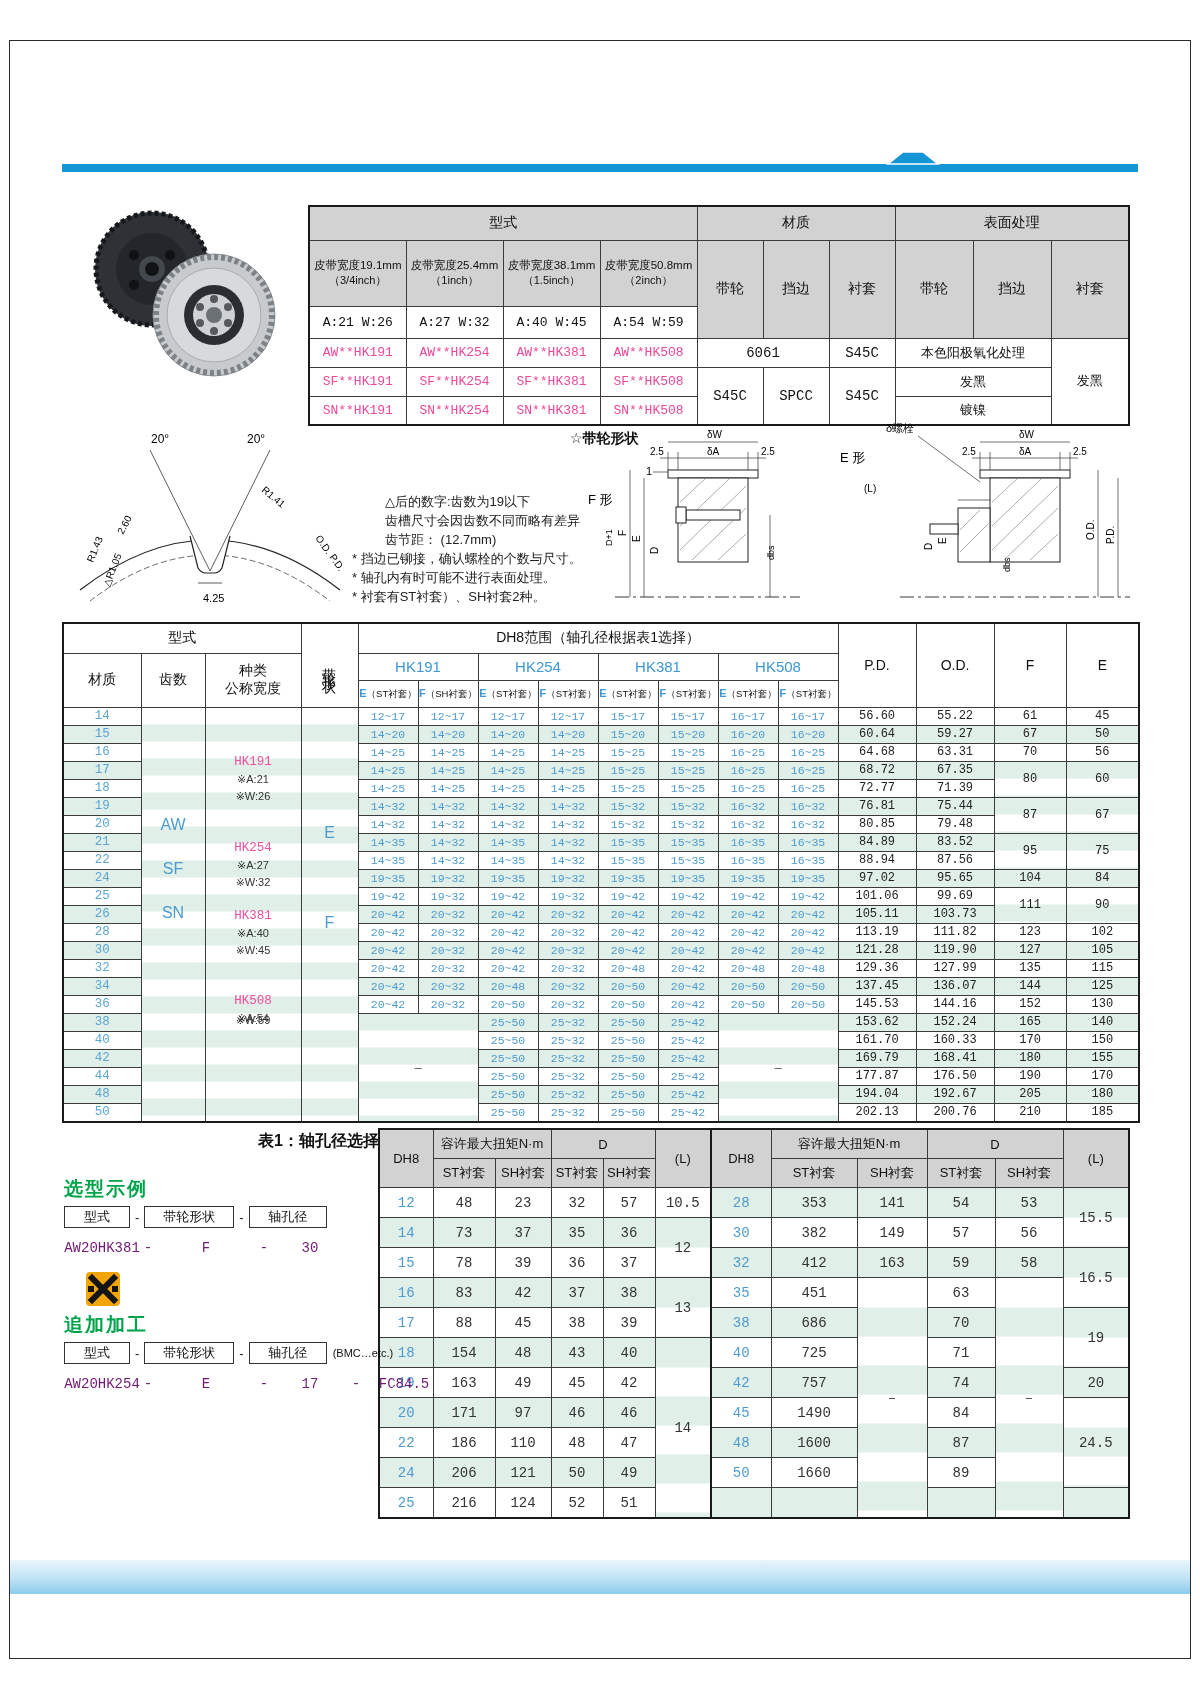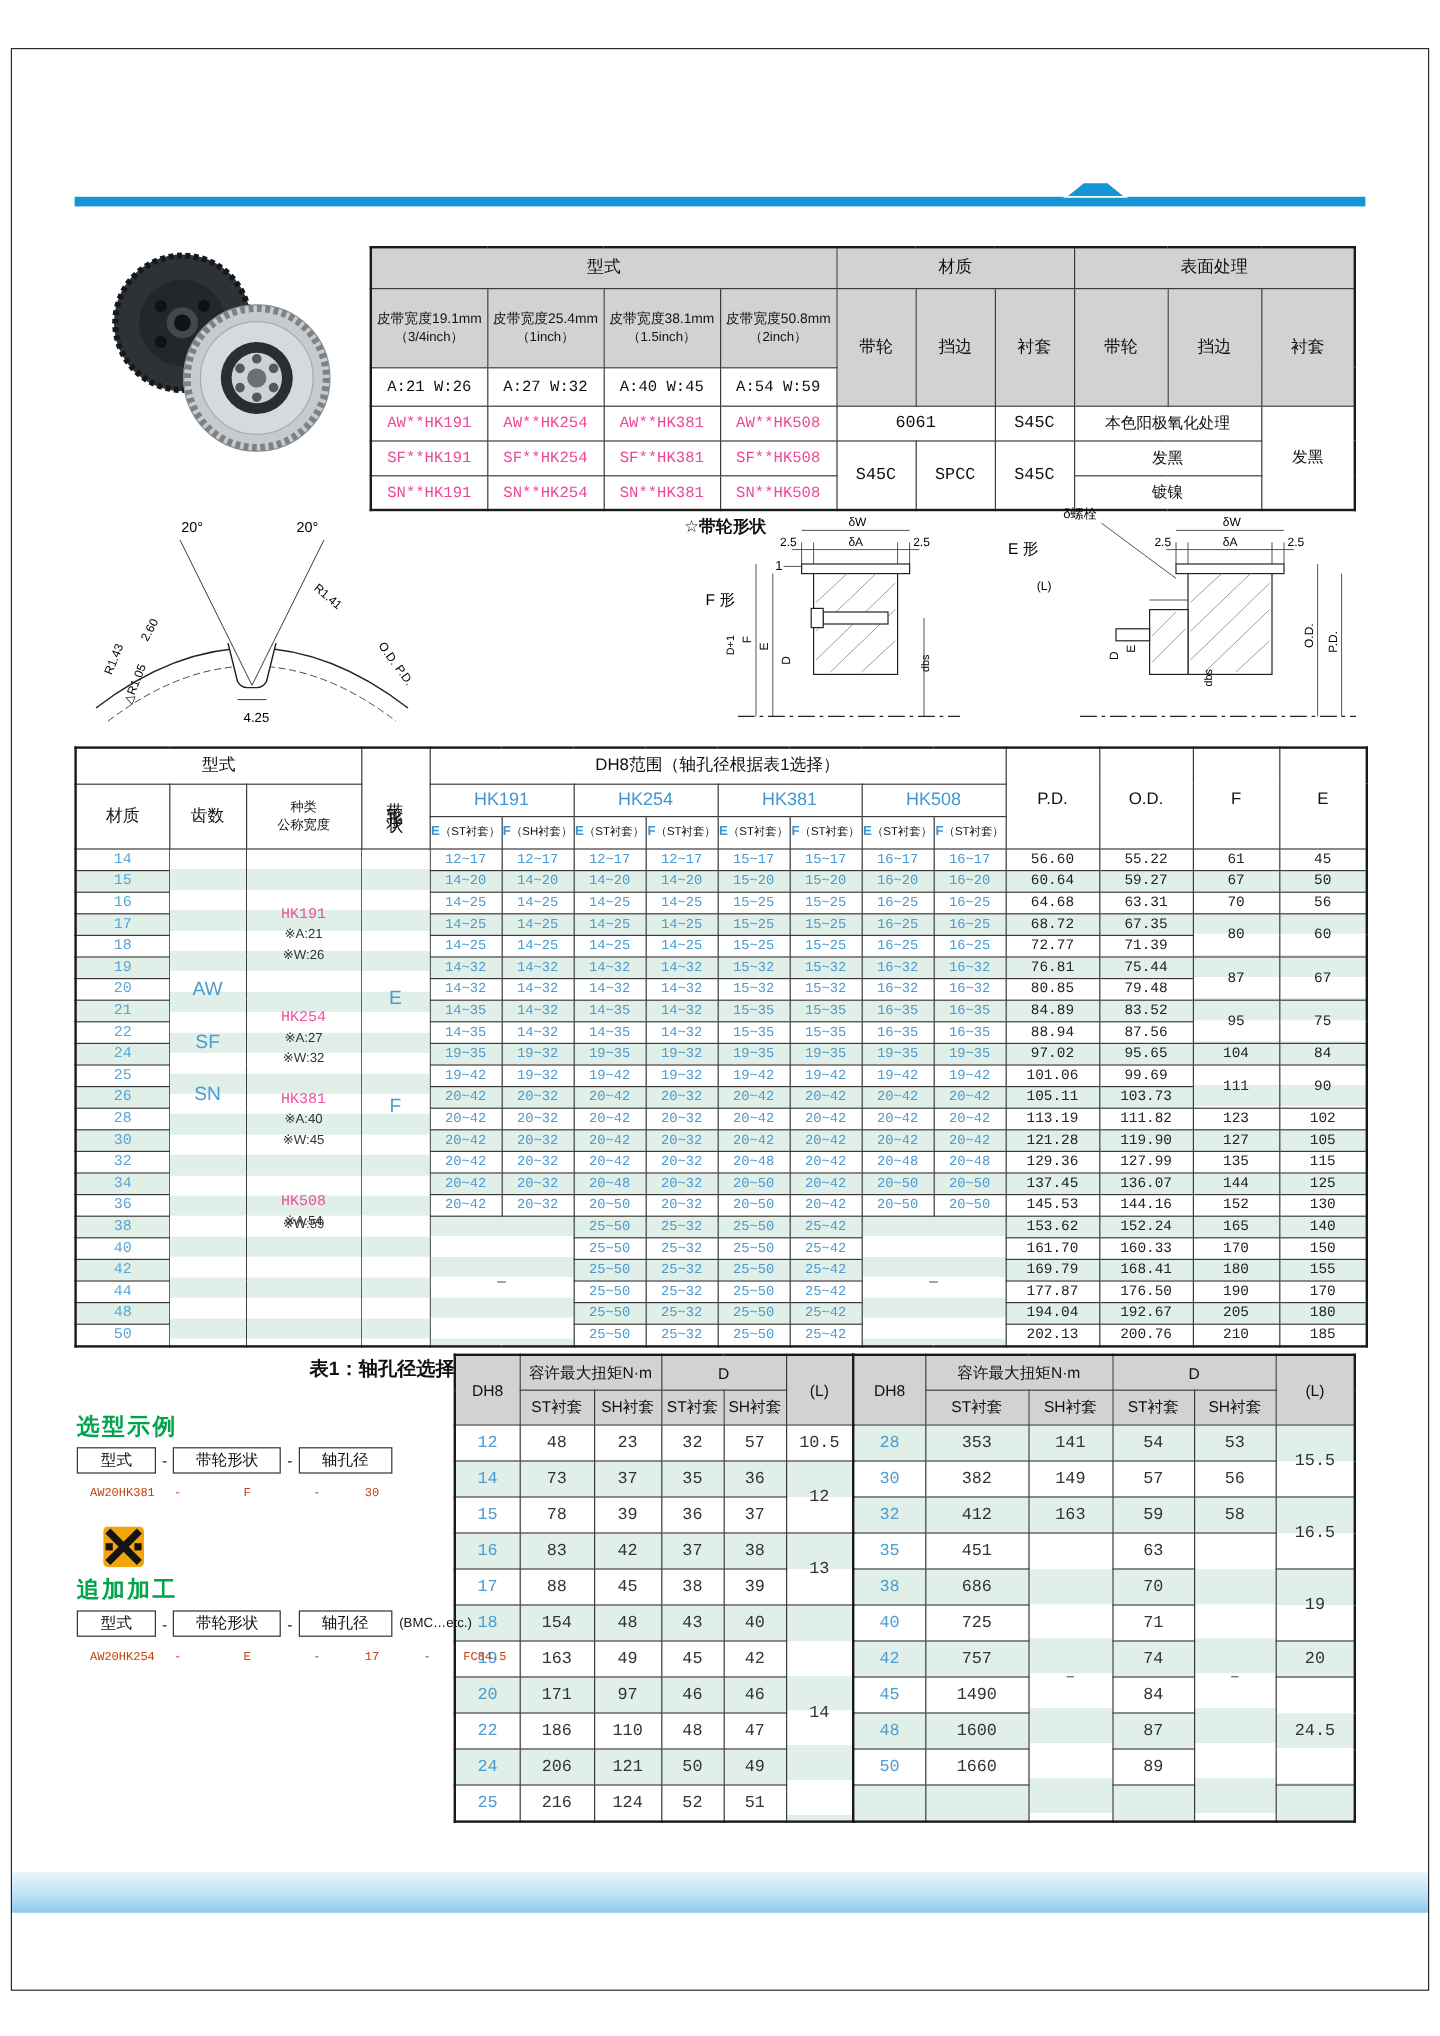--- a/index.html
+++ b/index.html
@@ -60,22 +60,22 @@
   .starlab{position:absolute;left:570px;top:430px;font-size:14px;font-weight:bold;}
   .notes{position:absolute;left:352px;top:492px;width:340px;font-size:13px;line-height:19px;color:#222;}
   .notes .ind{padding-left:33px;}
   
   .greenhead{position:absolute;font-size:19px;font-weight:bold;color:#00a44a;letter-spacing:2px;}
   .boxrow{position:absolute;display:flex;align-items:center;font-size:13px;}
   .boxrow .bx{border:1px solid #333;background:#fff;height:20px;line-height:20px;text-align:center;}
   .boxrow .hy{margin:0 5px;}
   .bx.b1{width:64px;} .bx.b2{width:88px;} .bx.b3{width:76px;}
   .suffix{font-size:11px;margin-left:6px;}
-  .exrow{position:absolute;display:grid;align-items:center;color:#c2410c;
-         font-family:"Liberation Mono","DejaVu Sans Mono",monospace;font-size:10px;}
+  .exrow{position:absolute;display:grid;align-items:center;color:#701a75;
+         font-family:"Liberation Mono","DejaVu Sans Mono",monospace;font-size:14px;}
   .exrow span{text-align:center;}
   #ex1{grid-template-columns:76px 16px 100px 16px 76px;}
   #ex2{grid-template-columns:76px 16px 100px 16px 76px 16px 80px;}
   .footband{position:absolute;left:10px;width:1180px;top:1560px;height:34px;
             background:linear-gradient(to bottom,#e9f5fb 0%,#bfe2f5 55%,#8ccbed 100%);}
   svg text{font-family:"Liberation Sans","DejaVu Sans",sans-serif;}
 </style>
 </head>
 <body>
 
@@ -208,20 +208,28 @@
     <text x="58" y="130" font-size="10" transform="rotate(-62 58 130)">2.60</text>
     <text x="196" y="86" font-size="10" transform="rotate(40 196 86)">R1.41</text>
     <text x="28" y="158" font-size="10" transform="rotate(-68 28 158)">R1.43</text>
     <text x="44" y="182" font-size="10" transform="rotate(-68 44 182)">△R1.05</text>
     <text x="250" y="133" font-size="10" transform="rotate(55 250 133)">O.D.</text>
     <text x="264" y="152" font-size="10" transform="rotate(55 264 152)">P.D.</text>
   </svg>
 
   <div class="starlab">☆带轮形状</div>
 
+  <div class="notes">
+    <div class="ind">△后的数字:齿数为19以下</div>
+    <div class="ind">齿槽尺寸会因齿数不同而略有差异</div>
+    <div class="ind">齿节距： (12.7mm)</div>
+    <div>* 挡边已铆接，确认螺栓的个数与尺寸。</div>
+    <div>* 轴孔内有时可能不进行表面处理。</div>
+    <div>* 衬套有ST衬套）、SH衬套2种。</div>
+  </div>
 
   <svg class="abs" style="left:560px;top:412px;" width="290" height="200">
     <text x="28" y="92" font-size="13">F 形</text>
     <line x1="100" y1="46" x2="206" y2="46" stroke="#333" stroke-width="0.7"></line>
     <line x1="108" y1="40" x2="108" y2="58" stroke="#333" stroke-width="0.7"></line>
     <line x1="118" y1="40" x2="118" y2="58" stroke="#333" stroke-width="0.7"></line>
     <line x1="188" y1="40" x2="188" y2="58" stroke="#333" stroke-width="0.7"></line>
     <line x1="198" y1="40" x2="198" y2="58" stroke="#333" stroke-width="0.7"></line>
     <line x1="108" y1="30" x2="198" y2="30" stroke="#333" stroke-width="0.7"></line>
     <text x="90" y="43" font-size="10">2.5</text>
@@ -316,21 +324,21 @@
         <th rowspan="3" class="vert">带轮形状</th>
         <th colspan="8">DH8范围（轴孔径根据表1选择）</th>
         <th rowspan="3">P.D.</th>
         <th rowspan="3">O.D.</th>
         <th rowspan="3">F</th>
         <th rowspan="3">E</th>
       </tr>
       <tr class="hr2">
         <th rowspan="2">材质</th>
         <th rowspan="2">齿数</th>
-        <th rowspan="2" style="font-size:11px;">
+        <th rowspan="2" style="font-size:14px;">
           <div>种类</div>
             <div>公称宽度</div>
         </th>
         <th colspan="2" class="hkh">HK191</th>
         <th colspan="2" class="hkh">HK254</th>
         <th colspan="2" class="hkh">HK381</th>
         <th colspan="2" class="hkh">HK508</th>
       </tr>
       <tr class="hr3">
           <th class="sub"><span class="bl">E</span><span>（ST衬套）</span></th>

